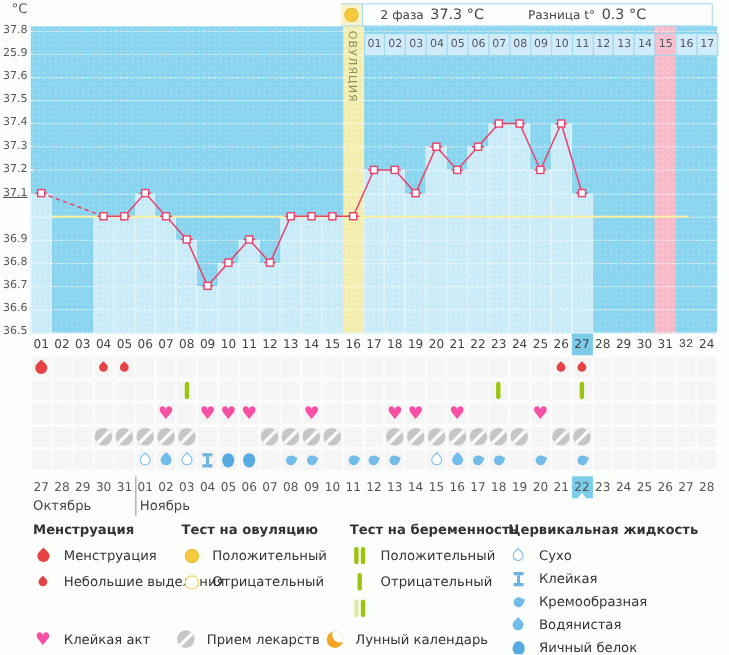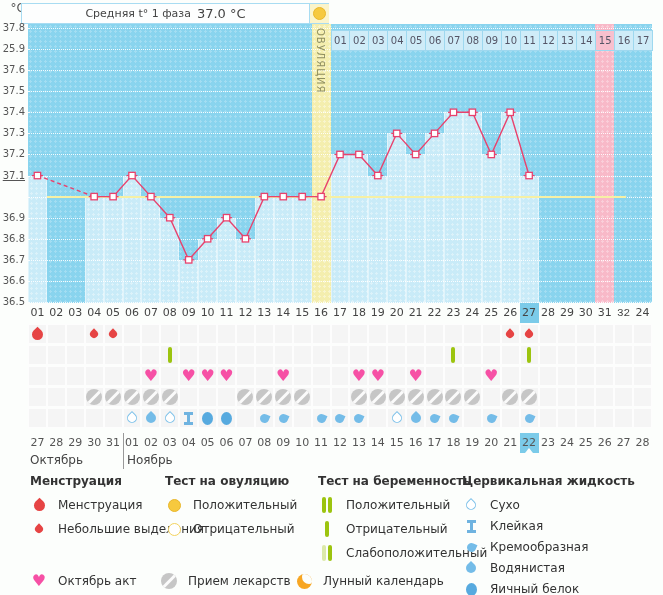--- a/index.html
+++ b/index.html
@@ -75,26 +75,28 @@
   .lhead{position:absolute;font-size:12px;font-weight:bold;color:#333;}
   .litem{position:absolute;display:flex;align-items:center;gap:10px;font-size:12px;color:#333;height:18px;}
   .licon{width:18px;display:flex;justify-content:center;align-items:center;}
 </style>
 </head>
 <body>
 
 <div class="page">
   <div class="unit">°C</div>
 
-  <div class="hbox hbox1">
-    <span>Средняя t° 1 фаза</span>
-    <span class="hvalue">37.0 °C</span>
-  </div>
   <div class="hcell">
     <span class="ycirc"></span>
+  </div>
+  <div class="hbox hbox2">
+    <span style="margin-left:16px">2 фаза</span>
+    <span class="hvalue">37.3 °C</span>
+    <span class="hgap">Разница t°</span>
+    <span class="hvalue">0.3 °C</span>
   </div>
 
   <div id="yaxis">
       <div class="ylab" style="top: 22px;">37.8</div>
       <div class="ylab" style="top: 43.0769px;">25.9</div>
       <div class="ylab" style="top: 64.1538px;">37.6</div>
       <div class="ylab" style="top: 85.2308px;">37.5</div>
       <div class="ylab" style="top: 106.308px;">37.4</div>
       <div class="ylab" style="top: 127.385px;">37.3</div>
       <div class="ylab" style="top: 148.462px;">37.2</div>
@@ -630,21 +632,20 @@
         </span>
         <span>Отрицательный</span>
       </div>
       <div class="litem" style="left: 318px; top: 544px;">
         <span class="licon">
           <span class="gbars">
             <i class="gbar pale"></i>
             <i class="gbar"></i>
           </span>
         </span>
-        <span>Слабоположительный</span>
       </div>
       <div class="lhead" style="left: 462px; top: 474px;">Цервикальная жидкость</div>
       <div class="litem" style="left: 462px; top: 496px;">
         <span class="licon">
           <span class="btear outline"></span>
         </span>
         <span>Сухо</span>
       </div>
       <div class="litem" style="left: 462px; top: 517px;">
         <span class="licon">
@@ -667,21 +668,21 @@
       <div class="litem" style="left: 462px; top: 580px;">
         <span class="licon">
           <span class="egg"></span>
         </span>
         <span>Яичный белок</span>
       </div>
       <div class="litem" style="left: 30px; top: 572px;">
         <span class="licon">
           <span class="heart">♥</span>
         </span>
-        <span>Октябрь акт</span>
+        <span>Клейкая акт</span>
       </div>
       <div class="litem" style="left: 160px; top: 572px;">
         <span class="licon">
           <span class="pill"></span>
         </span>
         <span>Прием лекарств</span>
       </div>
       <div class="litem" style="left: 295px; top: 572px;">
         <span class="licon">
           <span class="moon"></span>

